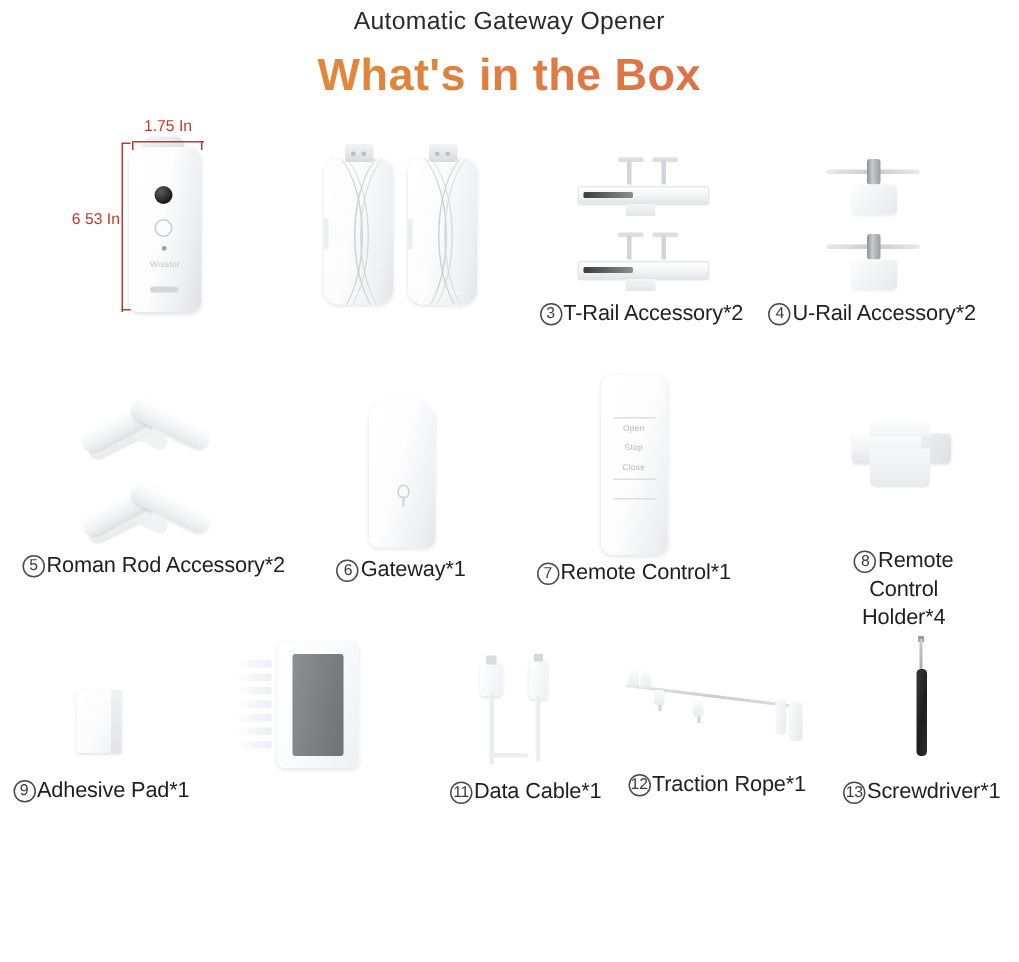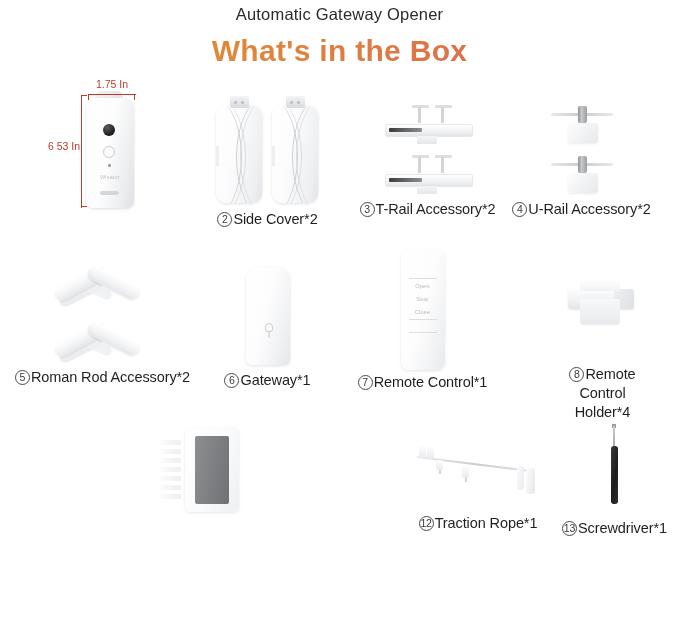--- a/index.html
+++ b/index.html
@@ -473,23 +473,20 @@
         <div class="sc-curve sc-c2"></div>
         <div class="sc-curve sc-c3"></div>
         <div class="sc-curve sc-c4"></div>
         <div class="sc-tab"></div>
       </div>
       <div class="sc-clip" style="left:78px;">
           <i></i>
           <i></i>
         </div>
     </div>
-    <div class="caption">
-      <span class="num">2</span><span>Side Cover*2</span>
-    </div>
   </div>
 
   <div class="cell" style="left:345px; top:22px; width:165px;">
     <div class="art tr-wrap">
       <div class="tr-unit u1">
         <div class="tr-hookL"></div>
         <div class="tr-hookR"></div>
         <div class="tr-bar"></div>
         <div class="tr-dark"></div>
         <div class="tr-foot"></div>
@@ -581,35 +578,54 @@
       <div class="rh-front"></div>
     </div>
     <div class="caption wrap" style="padding:0 22px;">
       <span class="num">8</span><span>Remote Control Holder*4</span>
     </div>
   </div>
 </div>
 
 <div class="row row-3">
 
+  <div class="cell" style="left:0px; top:10px; width:135px;">
+    <div class="art ap-wrap">
+      <div class="ap"></div>
+    </div>
+    <div class="caption">
+      <span class="num">9</span><span>Adhesive Pad*1</span>
+    </div>
+  </div>
 
   <div class="cell" style="left:140px; top:6px; width:145px;">
     <div class="art tel-wrap">
       <div class="tel-body"></div>
       <div class="tel-rack"></div>
       <div class="tel-tooth" style="top:16px;"></div>
       <div class="tel-tooth" style="top:25px;"></div>
       <div class="tel-tooth" style="top:34px;"></div>
       <div class="tel-tooth" style="top:43px;"></div>
       <div class="tel-tooth" style="top:52px;"></div>
       <div class="tel-tooth" style="top:61px;"></div>
       <div class="tel-tooth" style="top:70px;"></div>
     </div>
   </div>
 
+  <div class="cell" style="left:283px; top:6px; width:135px;">
+    <div class="art dc-wrap">
+      <div class="dc-usb"></div>
+      <div class="dc-cord1"></div>
+      <div class="dc-micro"></div>
+      <div class="dc-cord2"></div>
+    </div>
+    <div class="caption">
+      <span class="num">11</span><span>Data Cable*1</span>
+    </div>
+  </div>
 
   <div class="cell" style="left:408px; top:6px; width:140px;">
     <div class="art trp-wrap">
       <div class="trp-rail"></div>
       <div class="trp-cap" style="left:6px; top:22px;"></div>
       <div class="trp-cap" style="left:14px; top:23px;"></div>
       <div class="trp-hook" style="left:26px; top:36px; height:14px;"></div>
       <div class="trp-cap" style="left:23px; top:36px; height:10px;"></div>
       <div class="trp-hook" style="left:52px; top:42px; height:16px;"></div>
       <div class="trp-cap" style="left:49px; top:42px; height:12px;"></div>

